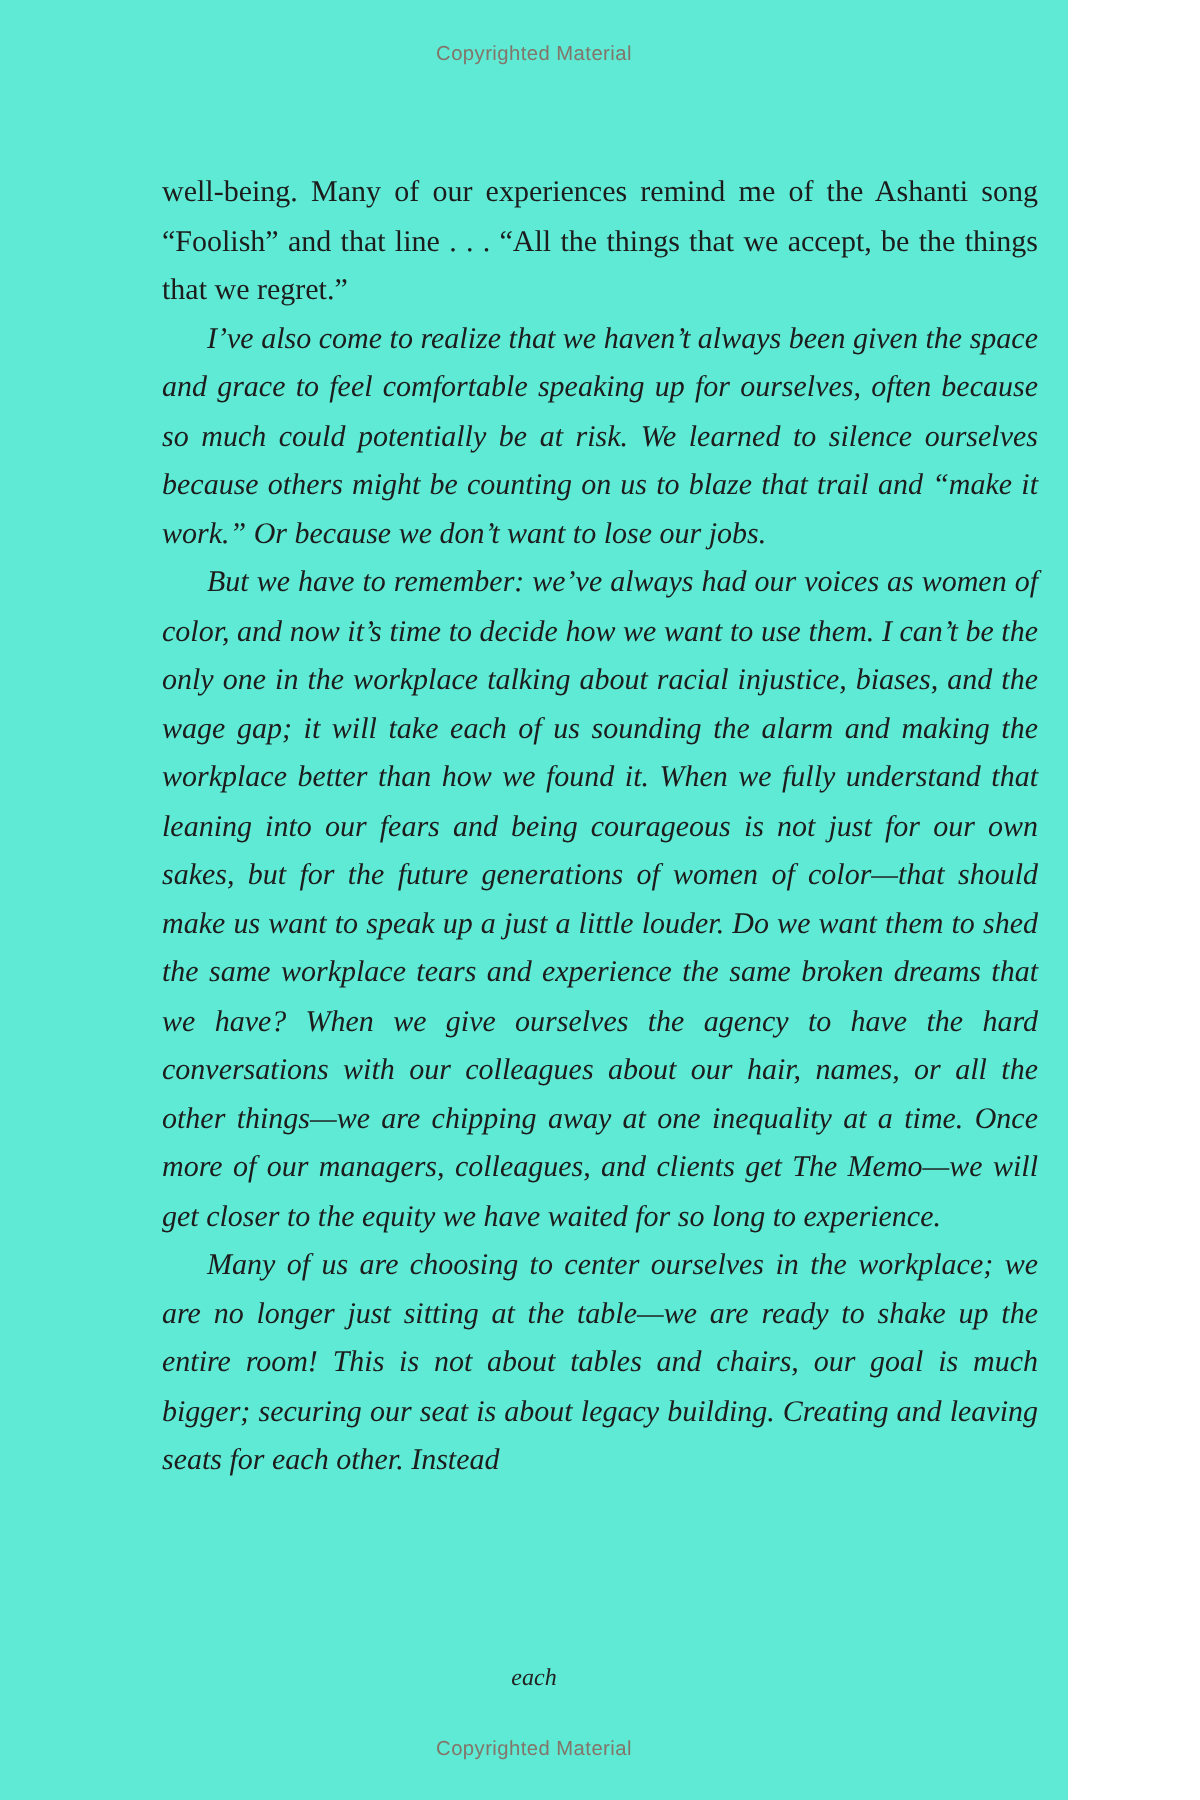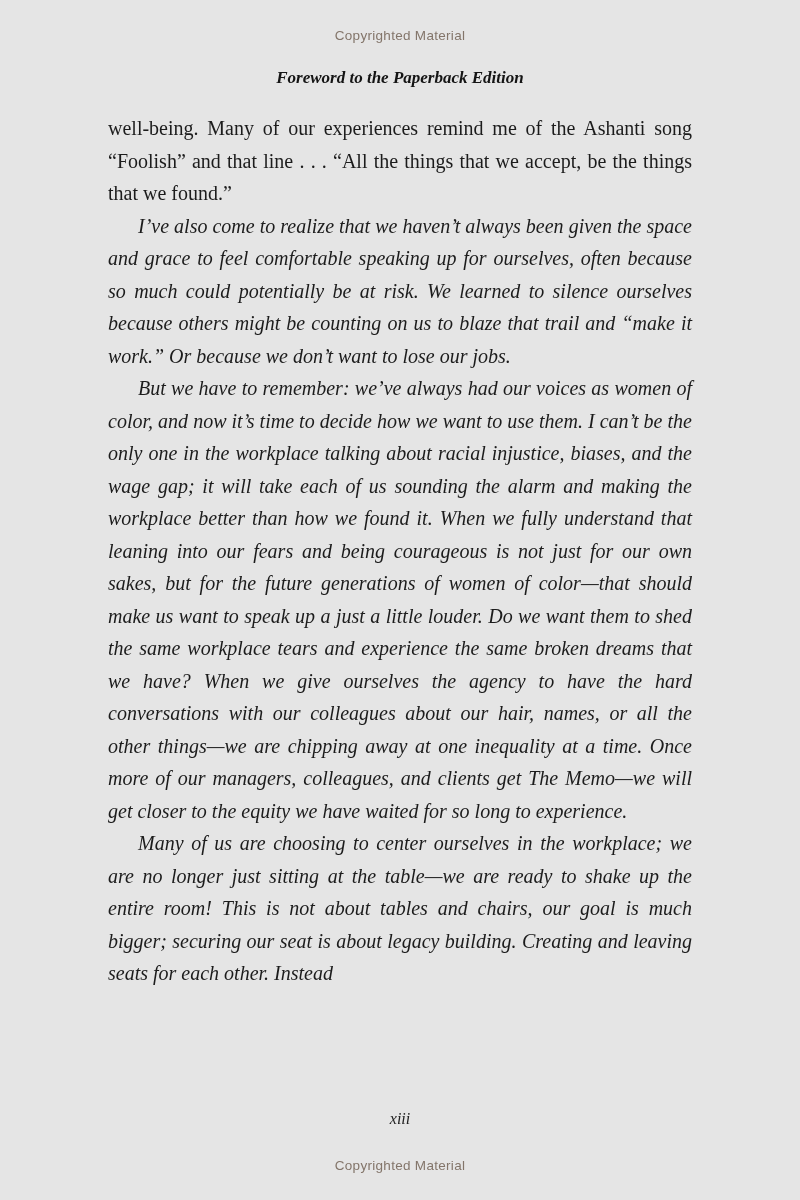--- a/index.html
+++ b/index.html
@@ -2,23 +2,23 @@
 <html><head>
 <meta charset="utf-8">
 <style>
   html, body {
     margin: 0;
     padding: 0;
     background: #ffffff;
   }
   .page {
     position: relative;
-    width: 800px;
+    width: 712px;
     height: 1200px;
-    background: #e5e5e5;
+    background: #5eead4;
     overflow: hidden;
     font-family: "Liberation Serif", serif;
     color: #1c1c1c;
   }
   .notice {
     position: absolute;
     left: 0;
     right: 0;
     text-align: center;
     font-family: "Liberation Sans", sans-serif;
@@ -69,26 +69,25 @@
     color: #222222;
   }
 </style>
 </head>
 <body>
 
 <div class="page">
 
   <div class="notice top">Copyrighted Material</div>
 
-  <div class="running-head">Foreword to the Paperback Edition</div>
 
   <div class="body-text">
-    <p class="para">well-being. Many of our experiences remind me of the Ashanti song “Foolish” and that line . . . “All the things that we accept, be the things that we found.”</p>
+    <p class="para">well-being. Many of our experiences remind me of the Ashanti song “Foolish” and that line . . . “All the things that we accept, be the things that we regret.”</p>
     <p class="para indent">I’ve also come to realize that we haven’t always been given the space and grace to feel comfortable speaking up for ourselves, often because so much could potentially be at risk. We learned to silence ourselves because others might be counting on us to blaze that trail and “make it work.” Or because we don’t want to lose our jobs.</p>
     <p class="para indent">But we have to remember: we’ve always had our voices as women of color, and now it’s time to decide how we want to use them. I can’t be the only one in the workplace talking about racial injustice, biases, and the wage gap; it will take each of us sounding the alarm and making the workplace better than how we found it. When we fully understand that leaning into our fears and being courageous is not just for our own sakes, but for the future generations of women of color—that should make us want to speak up a just a little louder. Do we want them to shed the same workplace tears and experience the same broken dreams that we have? When we give ourselves the agency to have the hard conversations with our colleagues about our hair, names, or all the other things—we are chipping away at one inequality at a time. Once more of our managers, colleagues, and clients get The Memo—we will get closer to the equity we have waited for so long to experience.</p>
     <p class="para indent">Many of us are choosing to center ourselves in the workplace; we are no longer just sitting at the table—we are ready to shake up the entire room! This is not about tables and chairs, our goal is much bigger; securing our seat is about legacy building. Creating and leaving seats for each other. Instead</p>
   </div>
 
-  <div class="page-number">xiii</div>
+  <div class="page-number">each</div>
 
   <div class="notice bottom">Copyrighted Material</div>
 
 </div>
 
 </body></html>

